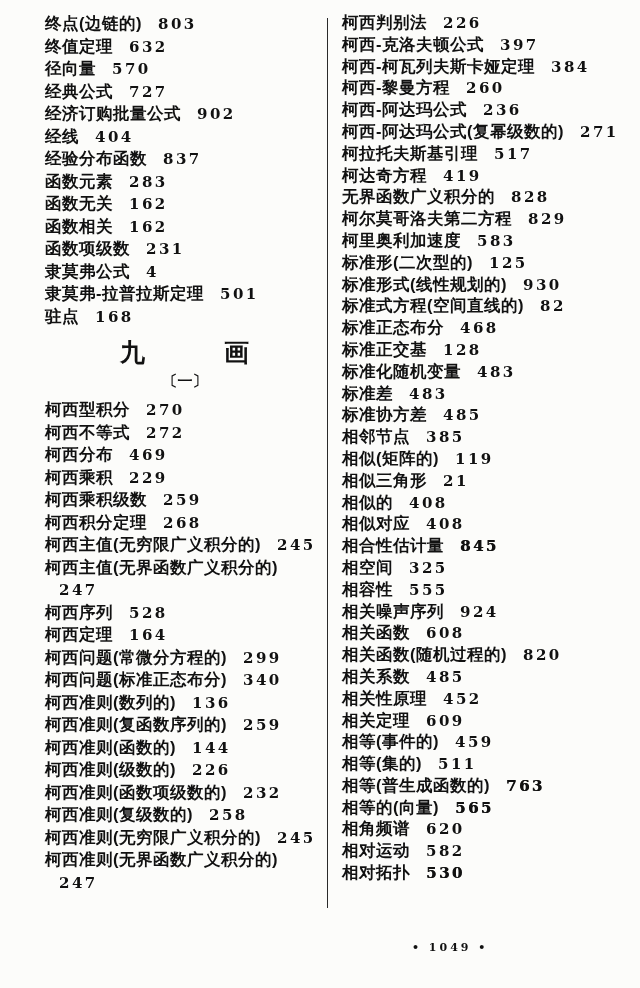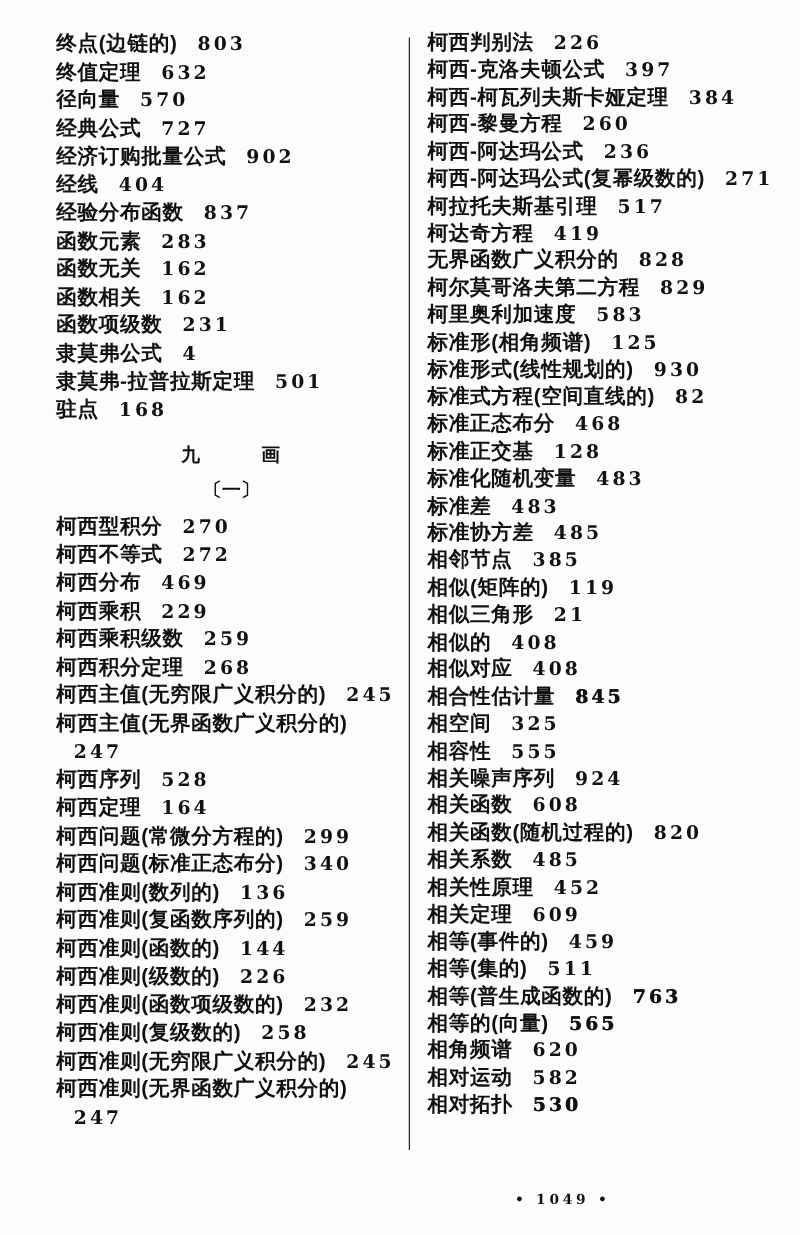--- a/index.html
+++ b/index.html
@@ -4,21 +4,21 @@
 <style>
   html, body { margin: 0; padding: 0; }
   body {
     width: 640px; height: 988px;
     background: #fcfcfa;
     overflow: hidden;
     font-family: "Liberation Sans", sans-serif;
     color: #111;
     position: relative;
   }
-  .page { position: absolute; inset: 0; margin-top: 12px; }
+  .page { position: absolute; inset: 0; }
   .col { position: absolute; top: 12px; }
   .col-left  { left: 45px;  width: 280px; }
   .col-right { left: 342px; width: 292px; }
   .entry {
     white-space: nowrap;
     font-weight: 700;
     font-size: 16.5px;
     letter-spacing: 0.5px;
   }
   .col-left  .entry { height: 22.5px; line-height: 22.5px; }
@@ -28,21 +28,21 @@
     font-family: "DejaVu Serif", serif;
     font-weight: 700;
     font-size: 15px;
     letter-spacing: 2.5px;
     margin-left: 16px;
   }
   .entry.indent .num { margin-left: 0; }
   .entry .num.heavy { font-weight: 900; text-shadow: 0.5px 0 0 #111; }
   .sec-header {
     text-align: center;
-    font-size: 15px;
+    font-size: 25px;
     font-weight: 900;
     letter-spacing: 1px;
     margin-top: 12px;
     height: 27px; line-height: 27px;
     white-space: pre;
   }
   .sec-sub {
     text-align: center;
     font-size: 15px;
     font-weight: 700;
@@ -124,21 +124,21 @@
         <div class="entry"><span class="term">柯西-克洛夫顿公式</span><span class="num">397</span></div>
         <div class="entry"><span class="term">柯西-柯瓦列夫斯卡娅定理</span><span class="num">384</span></div>
         <div class="entry"><span class="term">柯西-黎曼方程</span><span class="num">260</span></div>
         <div class="entry"><span class="term">柯西-阿达玛公式</span><span class="num">236</span></div>
         <div class="entry"><span class="term">柯西-阿达玛公式(复幂级数的)</span><span class="num">271</span></div>
         <div class="entry"><span class="term">柯拉托夫斯基引理</span><span class="num">517</span></div>
         <div class="entry"><span class="term">柯达奇方程</span><span class="num">419</span></div>
         <div class="entry"><span class="term">无界函数广义积分的</span><span class="num">828</span></div>
         <div class="entry"><span class="term">柯尔莫哥洛夫第二方程</span><span class="num">829</span></div>
         <div class="entry"><span class="term">柯里奥利加速度</span><span class="num">583</span></div>
-        <div class="entry"><span class="term">标准形(相角频谱)</span><span class="num">125</span></div>
+        <div class="entry"><span class="term">标准形(二次型的)</span><span class="num">125</span></div>
         <div class="entry"><span class="term">标准形式(线性规划的)</span><span class="num">930</span></div>
         <div class="entry"><span class="term">标准式方程(空间直线的)</span><span class="num">82</span></div>
         <div class="entry"><span class="term">标准正态布分</span><span class="num">468</span></div>
         <div class="entry"><span class="term">标准正交基</span><span class="num">128</span></div>
         <div class="entry"><span class="term">标准化随机变量</span><span class="num">483</span></div>
         <div class="entry"><span class="term">标准差</span><span class="num">483</span></div>
         <div class="entry"><span class="term">标准协方差</span><span class="num">485</span></div>
         <div class="entry"><span class="term">相邻节点</span><span class="num">385</span></div>
         <div class="entry"><span class="term">相似(矩阵的)</span><span class="num">119</span></div>
         <div class="entry"><span class="term">相似三角形</span><span class="num">21</span></div>

